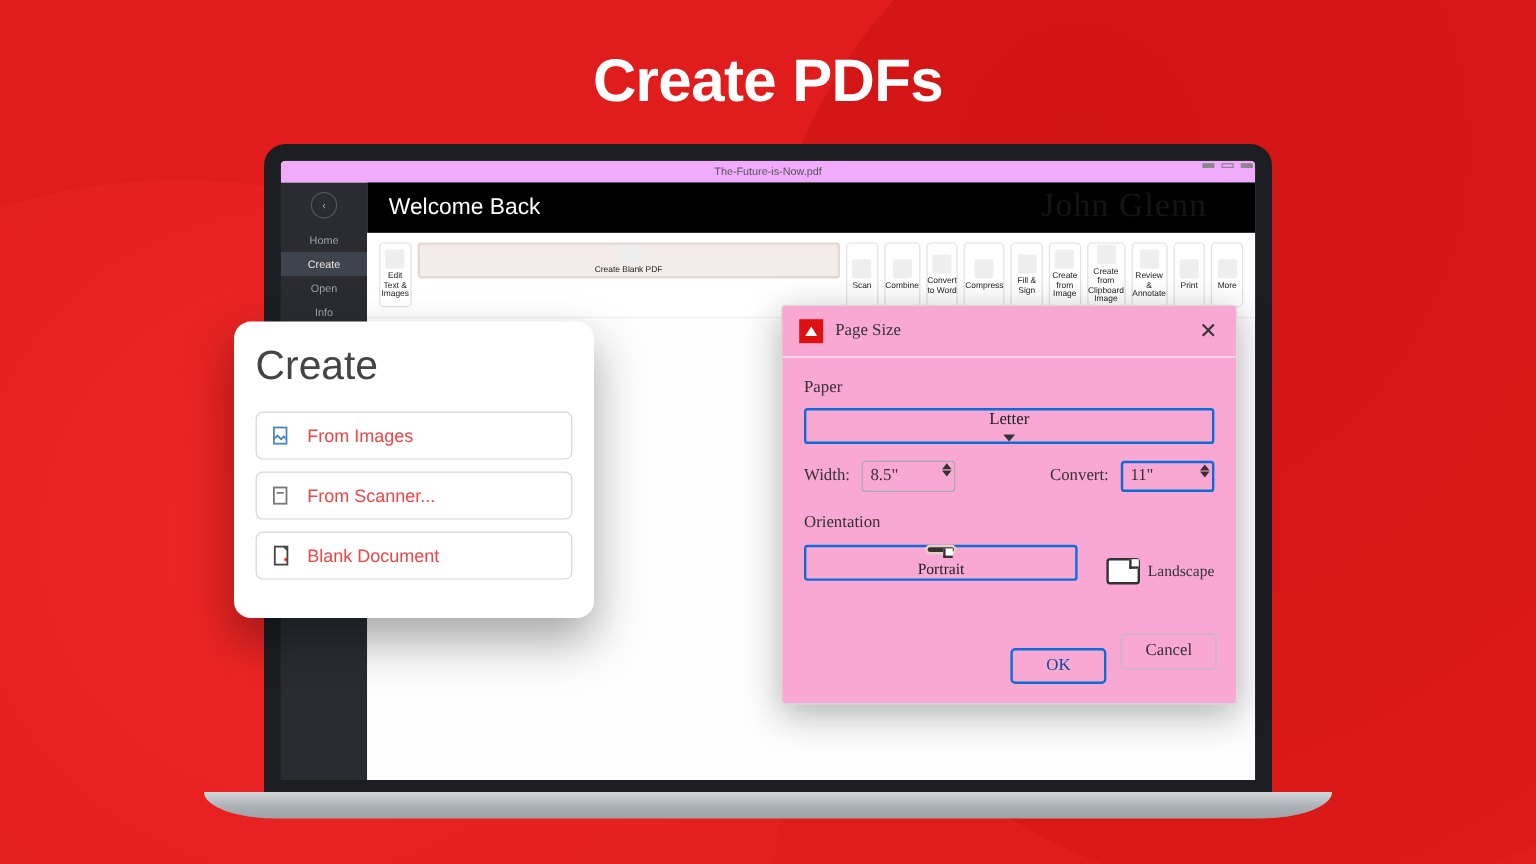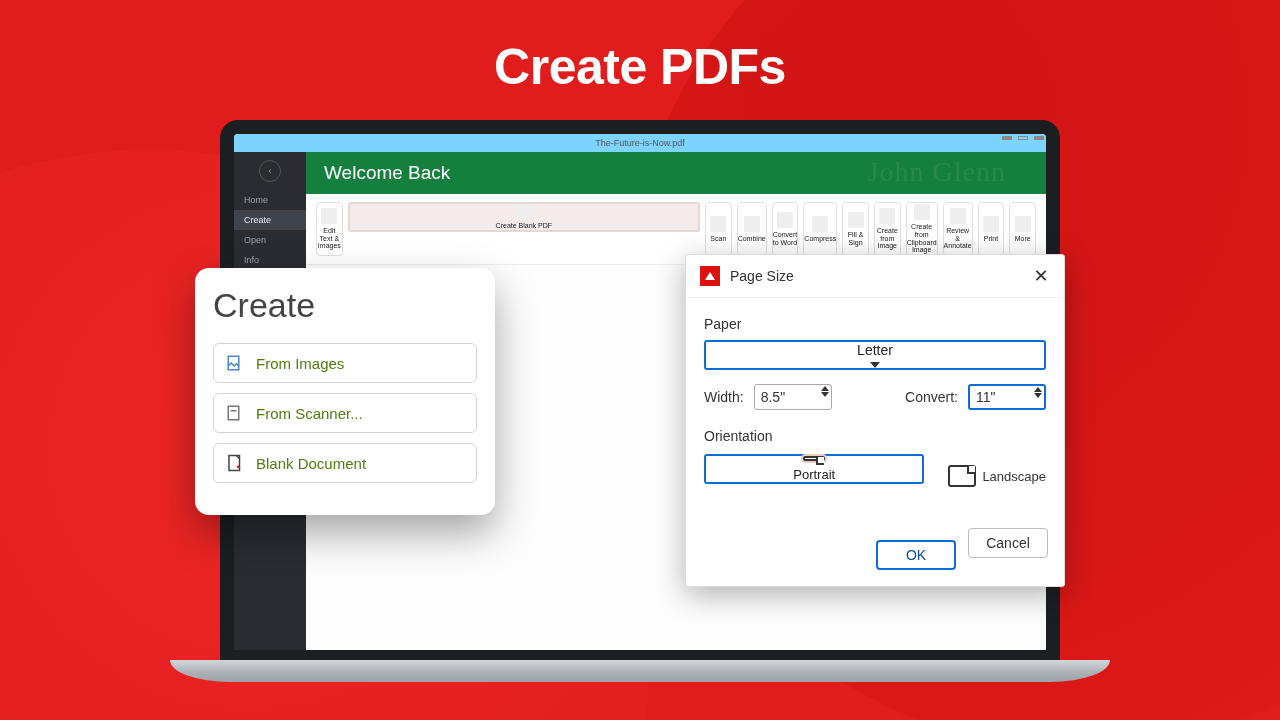--- a/index.html
+++ b/index.html
@@ -48,54 +48,54 @@
     box-shadow: inset 0 6px 8px rgba(255,255,255,.3);
   }
   
   .app {
     position:absolute; inset:0;
     display:flex; flex-direction:column;
     background:#fff;
   }
   .app-title {
     height:18px; line-height:18px; text-align:center;
-    font-size:9px; color:#555; background:#7dd3fc; position:relative;
+    font-size:9px; color:#555; background:#f0abfc; position:relative;
   }
   .winbtn { position:absolute; right:2px; top:2px; display:flex; gap:6px; }
   .winbtn span { width:10px; height:4px; display:block; }
   .app-body { flex:1; display:flex; }
   .leftnav { width:72px; background:#2a2c32; color:#9ea2aa; font-size:9px; }
   .leftnav .backbtn { width:22px;height:22px;border-radius:50%;border:1px solid #555; margin:8px auto; display:flex;align-items:center;justify-content:center;color:#aaa;}
-  .leftnav .item { padding:5px 10px; }
+  .leftnav .item { padding:5px 10px;text-align:center; }
   .leftnav .item.act { background:#3f434c; color:#e9eaec; }
   .main { flex:1; background:#fdfdfd; }
-  .banner { background:#15803d; color:#fff; padding:10px 18px; font-size:19px; font-weight:300; position:relative;}
+  .banner { background:#000000; color:#fff; padding:10px 18px; font-size:19px; font-weight:300; position:relative;}
   .signature { position:absolute; right:40px; top:4px; font-family:cursive; font-size:28px; color:rgba(255,255,255,.08); letter-spacing:1px;}
   .toolrow { display:flex; gap:5px; padding:8px 10px; background:#fff; border-bottom:1px solid #eee;}
   .tool { width:54px; height:54px; border:1px solid #e0e0e0; border-radius:4px; background:#fff; display:flex;flex-direction:column;align-items:center;justify-content:center; font-size:7px; color:#222; text-align:center; line-height:1.1;}
   .tool.sel { background:#f4eceb; border-color:#e5d7d4; }
   .tool .ic { width:16px;height:16px;margin-bottom:3px; background:#eee; border-radius:2px;}
 
   
   .create-panel {
     position:absolute; left:195px; top:268px; width:300px;
     background:#fff; border-radius:14px; padding:18px 18px 22px;
     box-shadow:0 18px 40px rgba(0,0,0,.35);
   }
   .create-panel h1 { font-size:34px; font-weight:400; color:#444; margin-bottom:18px;}
-  .cp-item { display:flex; align-items:center; gap:12px; height:40px; border:1px solid #d5d5d5; border-radius:6px; padding:0 12px; margin-bottom:10px; font-size:15px; color:#4d7c0f; background:#fff; cursor:pointer;}
+  .cp-item { display:flex; align-items:center; gap:12px; height:40px; border:1px solid #d5d5d5; border-radius:6px; padding:0 12px; margin-bottom:10px; font-size:15px; color:#ef4444; background:#fff; cursor:pointer;}
   .cp-item.dis { color:#bcbcbc; border-color:#eee; }
   .cp-item svg, .cp-item .ci { width:18px;height:20px; flex:none;}
 
   
   .dlg {
-    position:absolute; left:685px; top:254px; width:380px;
-    background:#ffffff; border:1px solid #dcdcdc; border-radius:3px;
+    position:absolute; left:651px; top:254px; width:380px;
+    background:#f9a8d4; border:1px solid #dcdcdc; border-radius:3px;
     box-shadow:0 8px 30px rgba(0,0,0,.3);
-    font-size:14px; color:#333;
+    font-size:14px; color:#333;font-family:Liberation Serif, serif;
   }
   .dlg-hd { display:flex; align-items:center; gap:10px; padding:10px 14px; border-bottom:1px solid #eee;}
   .dlg-hd .logo { width:20px;height:20px;background:#d11; display:flex;align-items:center;justify-content:center;}
   .dlg-hd .logo span{width:0;height:0;border-left:5px solid transparent;border-right:5px solid transparent;border-bottom:8px solid #fff;}
   .dlg-hd .close { margin-left:auto; font-size:18px; color:#333; cursor:pointer; width:18px; text-align:center;}
   .dlg-bd { padding:18px 18px 8px; }
   .dlg-bd label { display:block; font-size:14px; color:#333; margin-bottom:8px;}
   .sel { width:100%; height:30px; border:2px solid #0a6dd8; border-radius:3px; display:flex; align-items:center; padding:0 8px; justify-content:space-between; margin-bottom:14px; color:#222;flex-direction:column;}
   .sel .caret {width:0;height:0;border-left:5px solid transparent;border-right:5px solid transparent;border-top:6px solid #333;}
   .sizerow { display:flex; align-items:center; gap:10px; margin-bottom:18px;}

